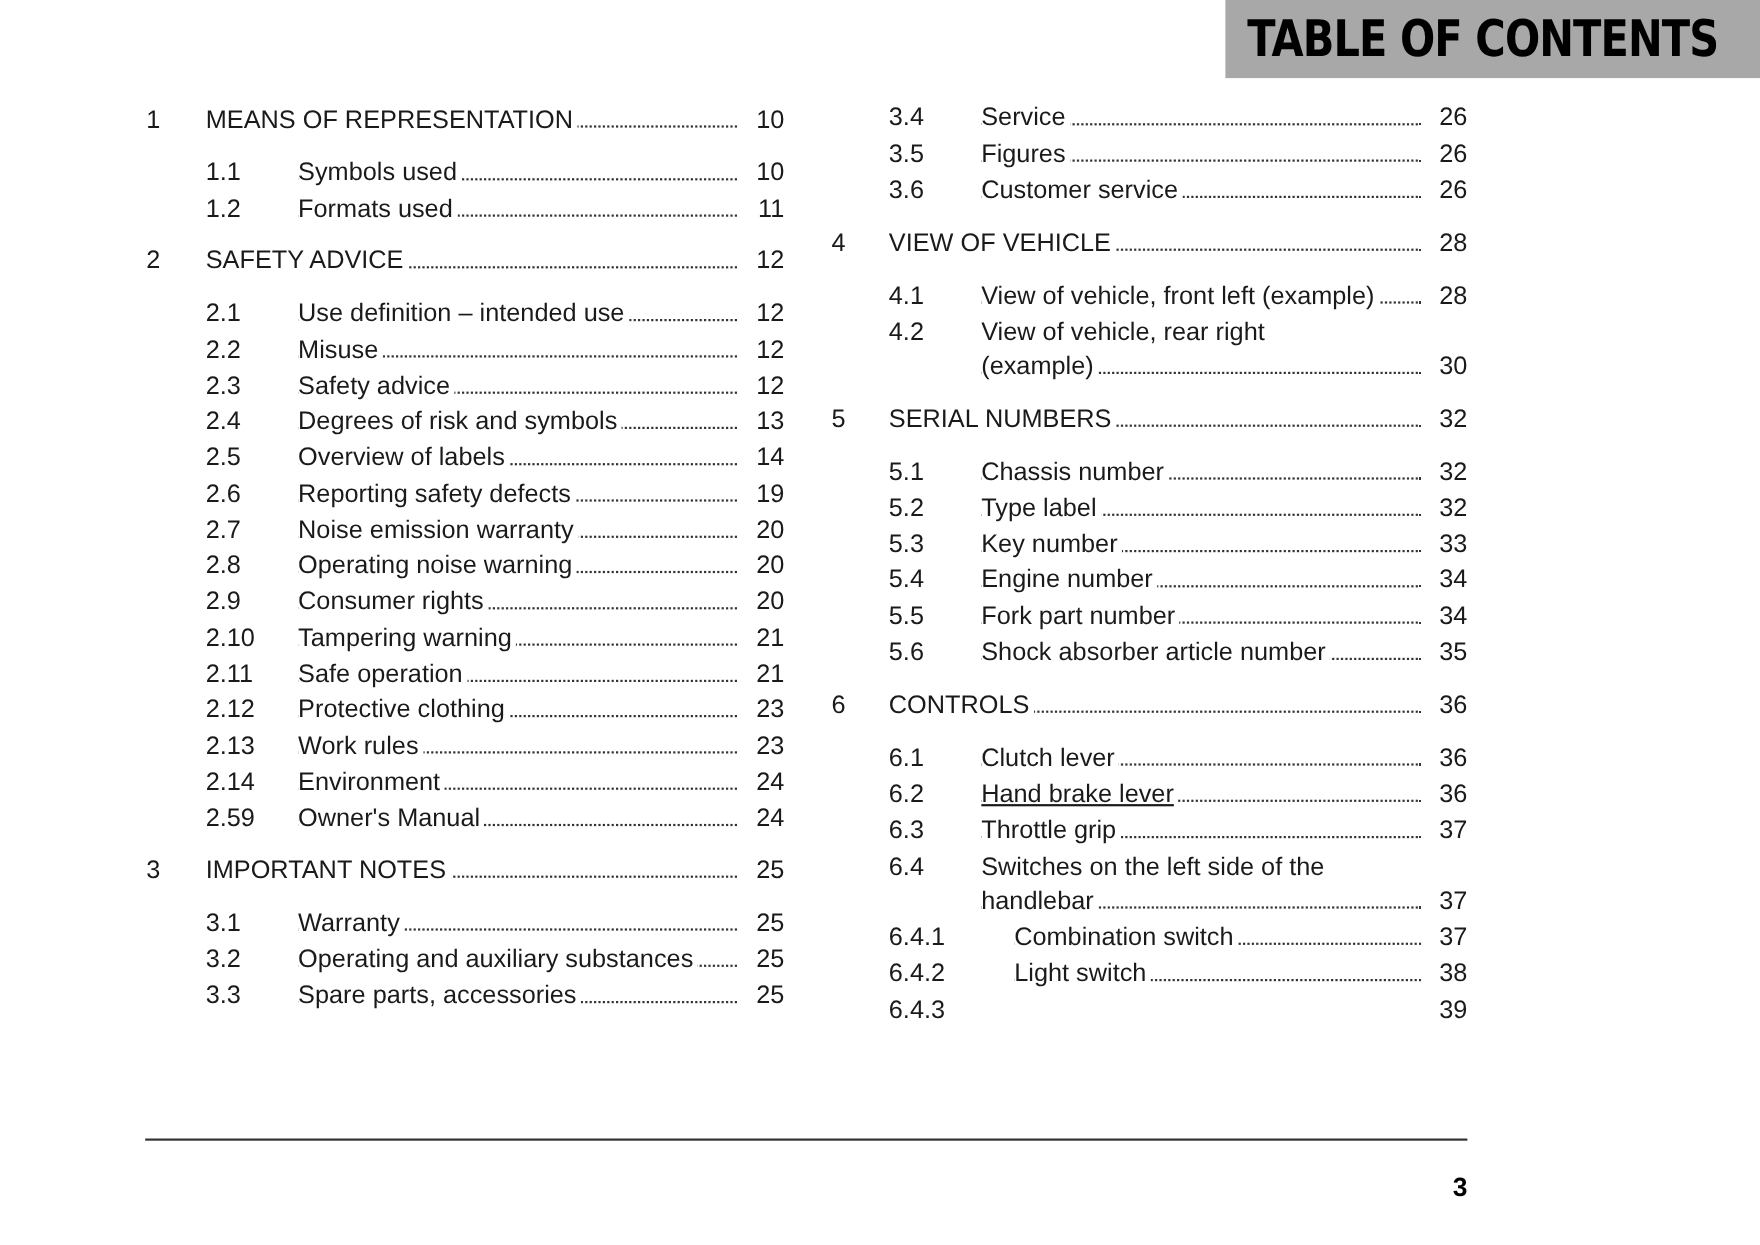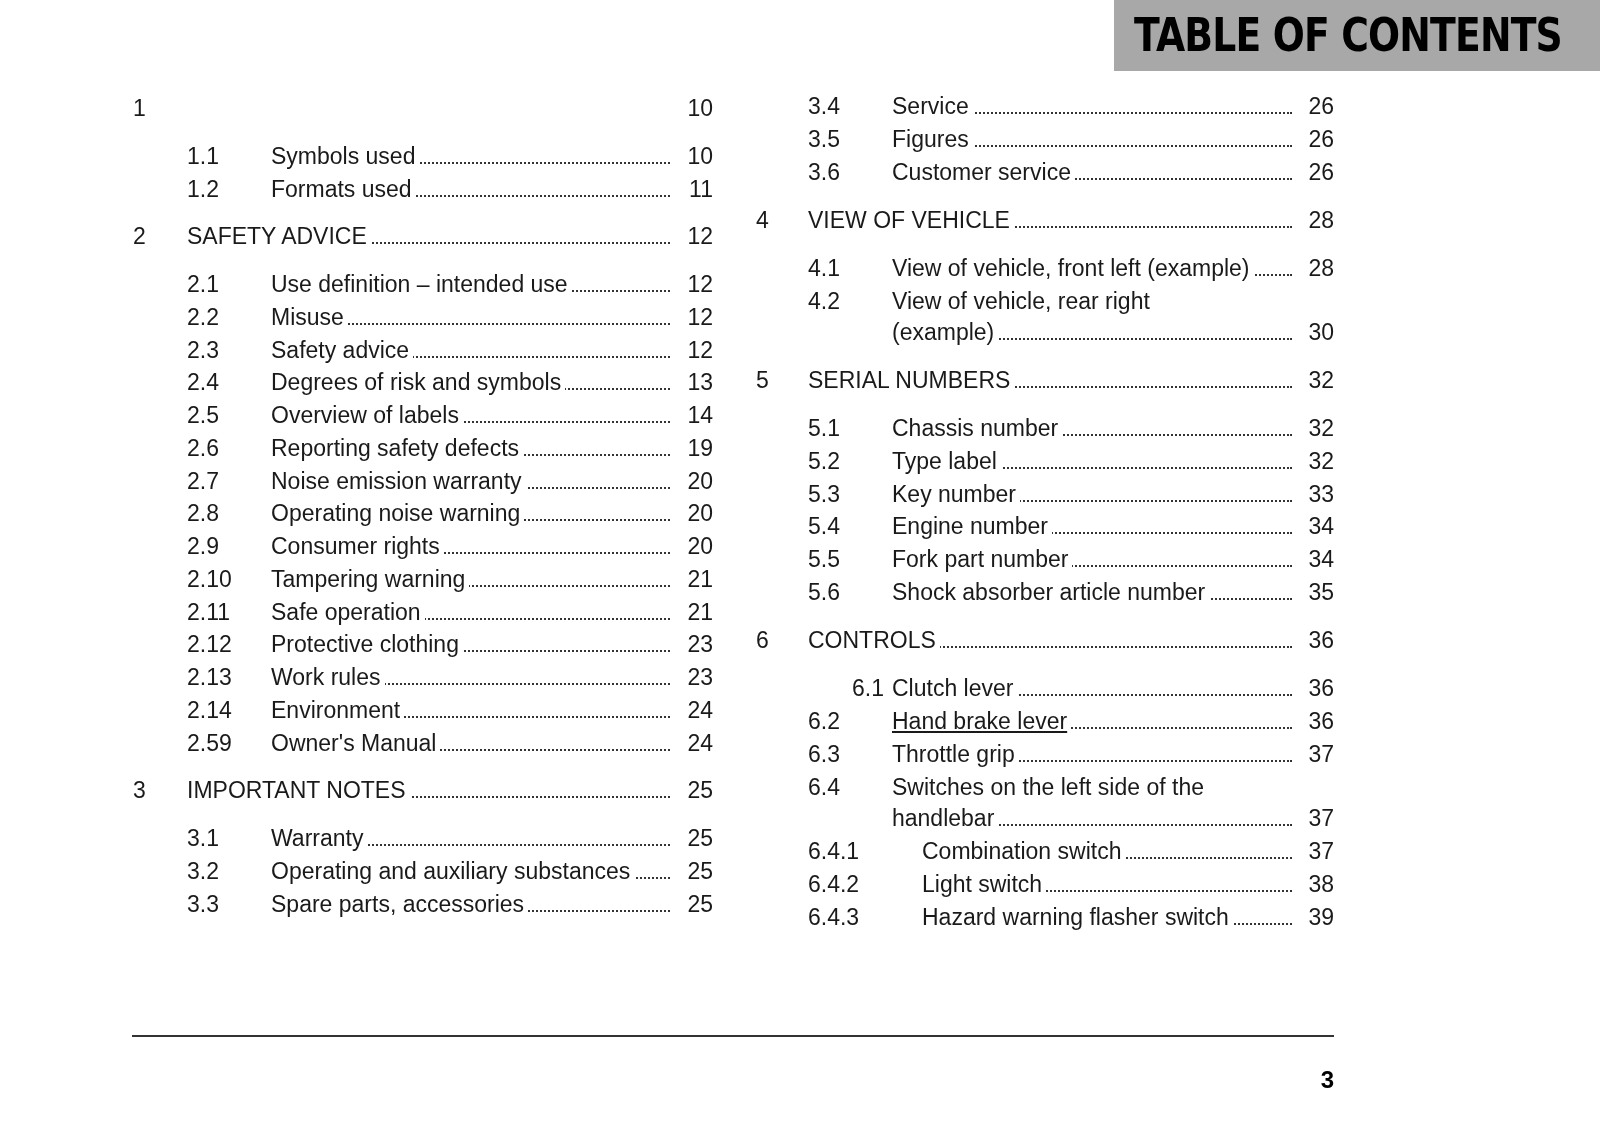--- a/index.html
+++ b/index.html
@@ -23,21 +23,21 @@
 </head>
 <body>
 
 <div class="header-box">
   <div class="header-title">TABLE OF CONTENTS</div>
 </div>
 
 <div id="left-col" class="col left">
     <div class="row" style="top: 94px; left: 0px; width: 1600px;">
       <span class="num" style="left: 133px;">1</span>
-      <span class="title" style="left: 187px; width: 483px;"><span class="leader"></span></span>
+      <span class="title" style="left: 187px; width: 483px;"><span class="title-text">MEANS OF REPRESENTATION</span><span class="leader"></span></span>
       <span class="page" style="left: 683px; width: 30px;">10</span>
     </div>
     <div class="row" style="top: 142px; left: 0px; width: 1600px;">
       <span class="num" style="left: 187px;">1.1</span>
       <span class="title" style="left: 271px; width: 399px;"><span class="title-text">Symbols used</span><span class="leader"></span></span>
       <span class="page" style="left: 683px; width: 30px;">10</span>
     </div>
     <div class="row" style="top: 175px; left: 0px; width: 1600px;">
       <span class="num" style="left: 187px;">1.2</span>
       <span class="title" style="left: 271px; width: 399px;"><span class="title-text">Formats used</span><span class="leader"></span></span>
@@ -214,21 +214,21 @@
       <span class="num" style="left: 808px;">5.6</span>
       <span class="title" style="left: 892px; width: 400px;"><span class="title-text">Shock absorber article number</span><span class="leader"></span></span>
       <span class="page" style="left: 1304px; width: 30px;">35</span>
     </div>
     <div class="row" style="top: 626px; left: 0px; width: 1600px;">
       <span class="num" style="left: 756px;">6</span>
       <span class="title" style="left: 808px; width: 484px;"><span class="title-text">CONTROLS</span><span class="leader"></span></span>
       <span class="page" style="left: 1304px; width: 30px;">36</span>
     </div>
     <div class="row" style="top: 674px; left: 0px; width: 1600px;">
-      <span class="num" style="left: 852px;">6.1</span>
+      <span class="num" style="left: 808px;">6.1</span>
       <span class="title" style="left: 892px; width: 400px;"><span class="title-text">Clutch lever</span><span class="leader"></span></span>
       <span class="page" style="left: 1304px; width: 30px;">36</span>
     </div>
     <div class="row" style="top: 707px; left: 0px; width: 1600px;">
       <span class="num" style="left: 808px;">6.2</span>
       <span class="title" style="left: 892px; width: 400px; text-decoration: underline;"><span class="title-text">Hand brake lever</span><span class="leader"></span></span>
       <span class="page" style="left: 1304px; width: 30px;">36</span>
     </div>
     <div class="row" style="top: 740px; left: 0px; width: 1600px;">
       <span class="num" style="left: 808px;">6.3</span>
@@ -250,19 +250,19 @@
       <span class="title" style="left: 922px; width: 370px;"><span class="title-text">Combination switch</span><span class="leader"></span></span>
       <span class="page" style="left: 1304px; width: 30px;">37</span>
     </div>
     <div class="row" style="top: 870px; left: 0px; width: 1600px;">
       <span class="num" style="left: 808px;">6.4.2</span>
       <span class="title" style="left: 922px; width: 370px;"><span class="title-text">Light switch</span><span class="leader"></span></span>
       <span class="page" style="left: 1304px; width: 30px;">38</span>
     </div>
     <div class="row" style="top: 903px; left: 0px; width: 1600px;">
       <span class="num" style="left: 808px;">6.4.3</span>
-      <span class="title" style="left: 922px; width: 370px;"><span class="title-text">Hazard warning flasher switch</span><span class="leader"></span></span>
+      <span class="title" style="left: 922px; width: 370px;"><span class="leader"></span></span>
       <span class="page" style="left: 1304px; width: 30px;">39</span>
     </div>
   </div>
 
 <div class="footer-rule"></div>
 <div class="page-number">3</div>
 
 </body></html>

